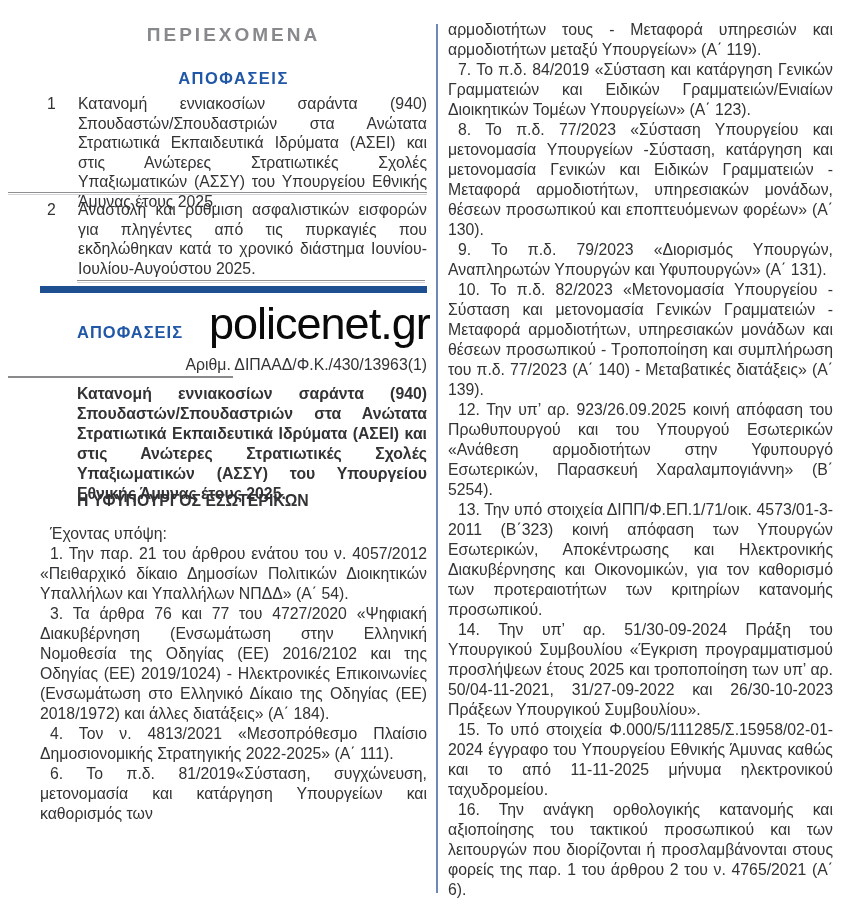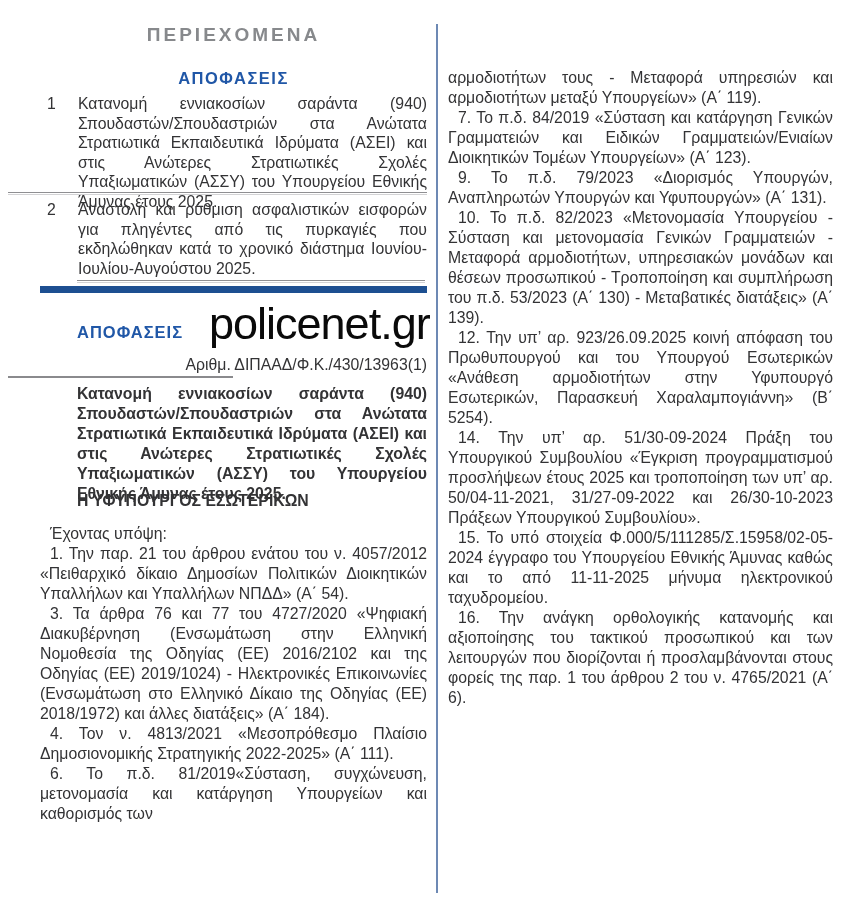--- a/index.html
+++ b/index.html
@@ -49,21 +49,21 @@
   }
   .dec-issuer { position:absolute; left:77px; top:492px; font-size:15.8px; font-weight:bold;text-align:right; }
   
   .left-body  { position:absolute; left:40px;  top:524px; width:387px; }
   .right-col  { position:absolute; left:448px; top:20px;  width:385px; }
   .col-divider { position:absolute; left:436px; top:24px; width:2px; height:869px; background:#6d89b4; }
   p.body {
     margin:0; font-size:15.8px; line-height:20px;
     text-align:justify; text-indent:10px; color:#333335;
   }
-  p.body.no-indent { text-indent:0;margin-top:48px; }
+  p.body.no-indent { text-indent:0; }
   p.intro { margin:0; font-size:15.8px; line-height:20px; text-indent:10px; }
 </style>
 </head>
 <body>
 
 <div class="page">
 
   <div class="toc-heading">ΠΕΡΙΕΧΟΜΕΝΑ</div>
   <div class="toc-section">ΑΠΟΦΑΣΕΙΣ</div>
 
@@ -100,22 +100,24 @@
     <p class="body">3. Τα άρθρα 76 και 77 του 4727/2020 «Ψηφιακή Διακυβέρνηση (Ενσωμάτωση στην Ελληνική Νομοθεσία της Οδηγίας (ΕΕ) 2016/2102 και της Οδηγίας (ΕΕ) 2019/1024) - Ηλεκτρονικές Επικοινωνίες (Ενσωμάτωση στο Ελληνικό Δίκαιο της Οδηγίας (ΕΕ) 2018/1972) και άλλες διατάξεις» (Α΄ 184).</p>
     <p class="body">4. Τον ν. 4813/2021 «Μεσοπρόθεσμο Πλαίσιο Δημοσιονομικής Στρατηγικής 2022-2025» (Α΄ 111).</p>
     <p class="body">6. Το π.δ. 81/2019«Σύσταση, συγχώνευση, μετονομασία και κατάργηση Υπουργείων και καθορισμός των</p>
   </div>
 
   <div class="col-divider"></div>
 
   <div class="right-col">
     <p class="body no-indent">αρμοδιοτήτων τους - Μεταφορά υπηρεσιών και αρμοδιοτήτων μεταξύ Υπουργείων» (Α΄ 119).</p>
     <p class="body">7. Το π.δ. 84/2019 «Σύσταση και κατάργηση Γενικών Γραμματειών και Ειδικών Γραμματειών/Ενιαίων Διοικητικών Τομέων Υπουργείων» (Α΄ 123).</p>
+    <p class="body">8. Το π.δ. 77/2023 «Σύσταση Υπουργείου και μετονομασία Υπουργείων -Σύσταση, κατάργηση και μετονομασία Γενικών και Ειδικών Γραμματειών - Μεταφορά αρμοδιοτήτων, υπηρεσιακών μονάδων, θέσεων προσωπικού και εποπτευόμενων φορέων» (Α΄ 130).</p>
     <p class="body">9. Το π.δ. 79/2023 «Διορισμός Υπουργών, Αναπληρωτών Υπουργών και Υφυπουργών» (Α΄ 131).</p>
-    <p class="body">10. Το π.δ. 82/2023 «Μετονομασία Υπουργείου - Σύσταση και μετονομασία Γενικών Γραμματειών - Μεταφορά αρμοδιοτήτων, υπηρεσιακών μονάδων και θέσεων προσωπικού - Τροποποίηση και συμπλήρωση του π.δ. 53/2023 (Α΄ 130) - Μεταβατικές διατάξεις» (Α΄ 139).</p>
+    <p class="body">10. Το π.δ. 82/2023 «Μετονομασία Υπουργείου - Σύσταση και μετονομασία Γενικών Γραμματειών - Μεταφορά αρμοδιοτήτων, υπηρεσιακών μονάδων και θέσεων προσωπικού - Τροποποίηση και συμπλήρωση του π.δ. 77/2023 (Α΄ 140) - Μεταβατικές διατάξεις» (Α΄ 139).</p>
     <p class="body">12. Την υπ’ αρ. 923/26.09.2025 κοινή απόφαση του Πρωθυπουργού και του Υπουργού Εσωτερικών «Ανάθεση αρμοδιοτήτων στην Υφυπουργό Εσωτερικών, Παρασκευή Χαραλαμπογιάννη» (Β΄ 5254).</p>
+    <p class="body">13. Την υπό στοιχεία ΔΙΠΠ/Φ.ΕΠ.1/71/οικ. 4573/01-3-2011 (Β΄323) κοινή απόφαση των Υπουργών Εσωτερικών, Αποκέντρωσης και Ηλεκτρονικής Διακυβέρνησης και Οικονομικών, για τον καθορισμό των προτεραιοτήτων των κριτηρίων κατανομής προσωπικού.</p>
     <p class="body">14. Την υπ’ αρ. 51/30-09-2024 Πράξη του Υπουργικού Συμβουλίου «Έγκριση προγραμματισμού προσλήψεων έτους 2025 και τροποποίηση των υπ’ αρ. 50/04-11-2021, 31/27-09-2022 και 26/30-10-2023 Πράξεων Υπουργικού Συμβουλίου».</p>
-    <p class="body">15. Το υπό στοιχεία Φ.000/5/111285/Σ.15958/02-05-2024 έγγραφο του Υπουργείου Εθνικής Άμυνας καθώς και το από 11-11-2025 μήνυμα ηλεκτρονικού ταχυδρομείου.</p>
+    <p class="body">15. Το υπό στοιχεία Φ.000/5/111285/Σ.15958/02-01-2024 έγγραφο του Υπουργείου Εθνικής Άμυνας καθώς και το από 11-11-2025 μήνυμα ηλεκτρονικού ταχυδρομείου.</p>
     <p class="body">16. Την ανάγκη ορθολογικής κατανομής και αξιοποίησης του τακτικού προσωπικού και των λειτουργών που διορίζονται ή προσλαμβάνονται στους φορείς της παρ. 1 του άρθρου 2 του ν. 4765/2021 (Α΄ 6).</p>
 
   </div>
 
 </div>
 
 </body></html>

